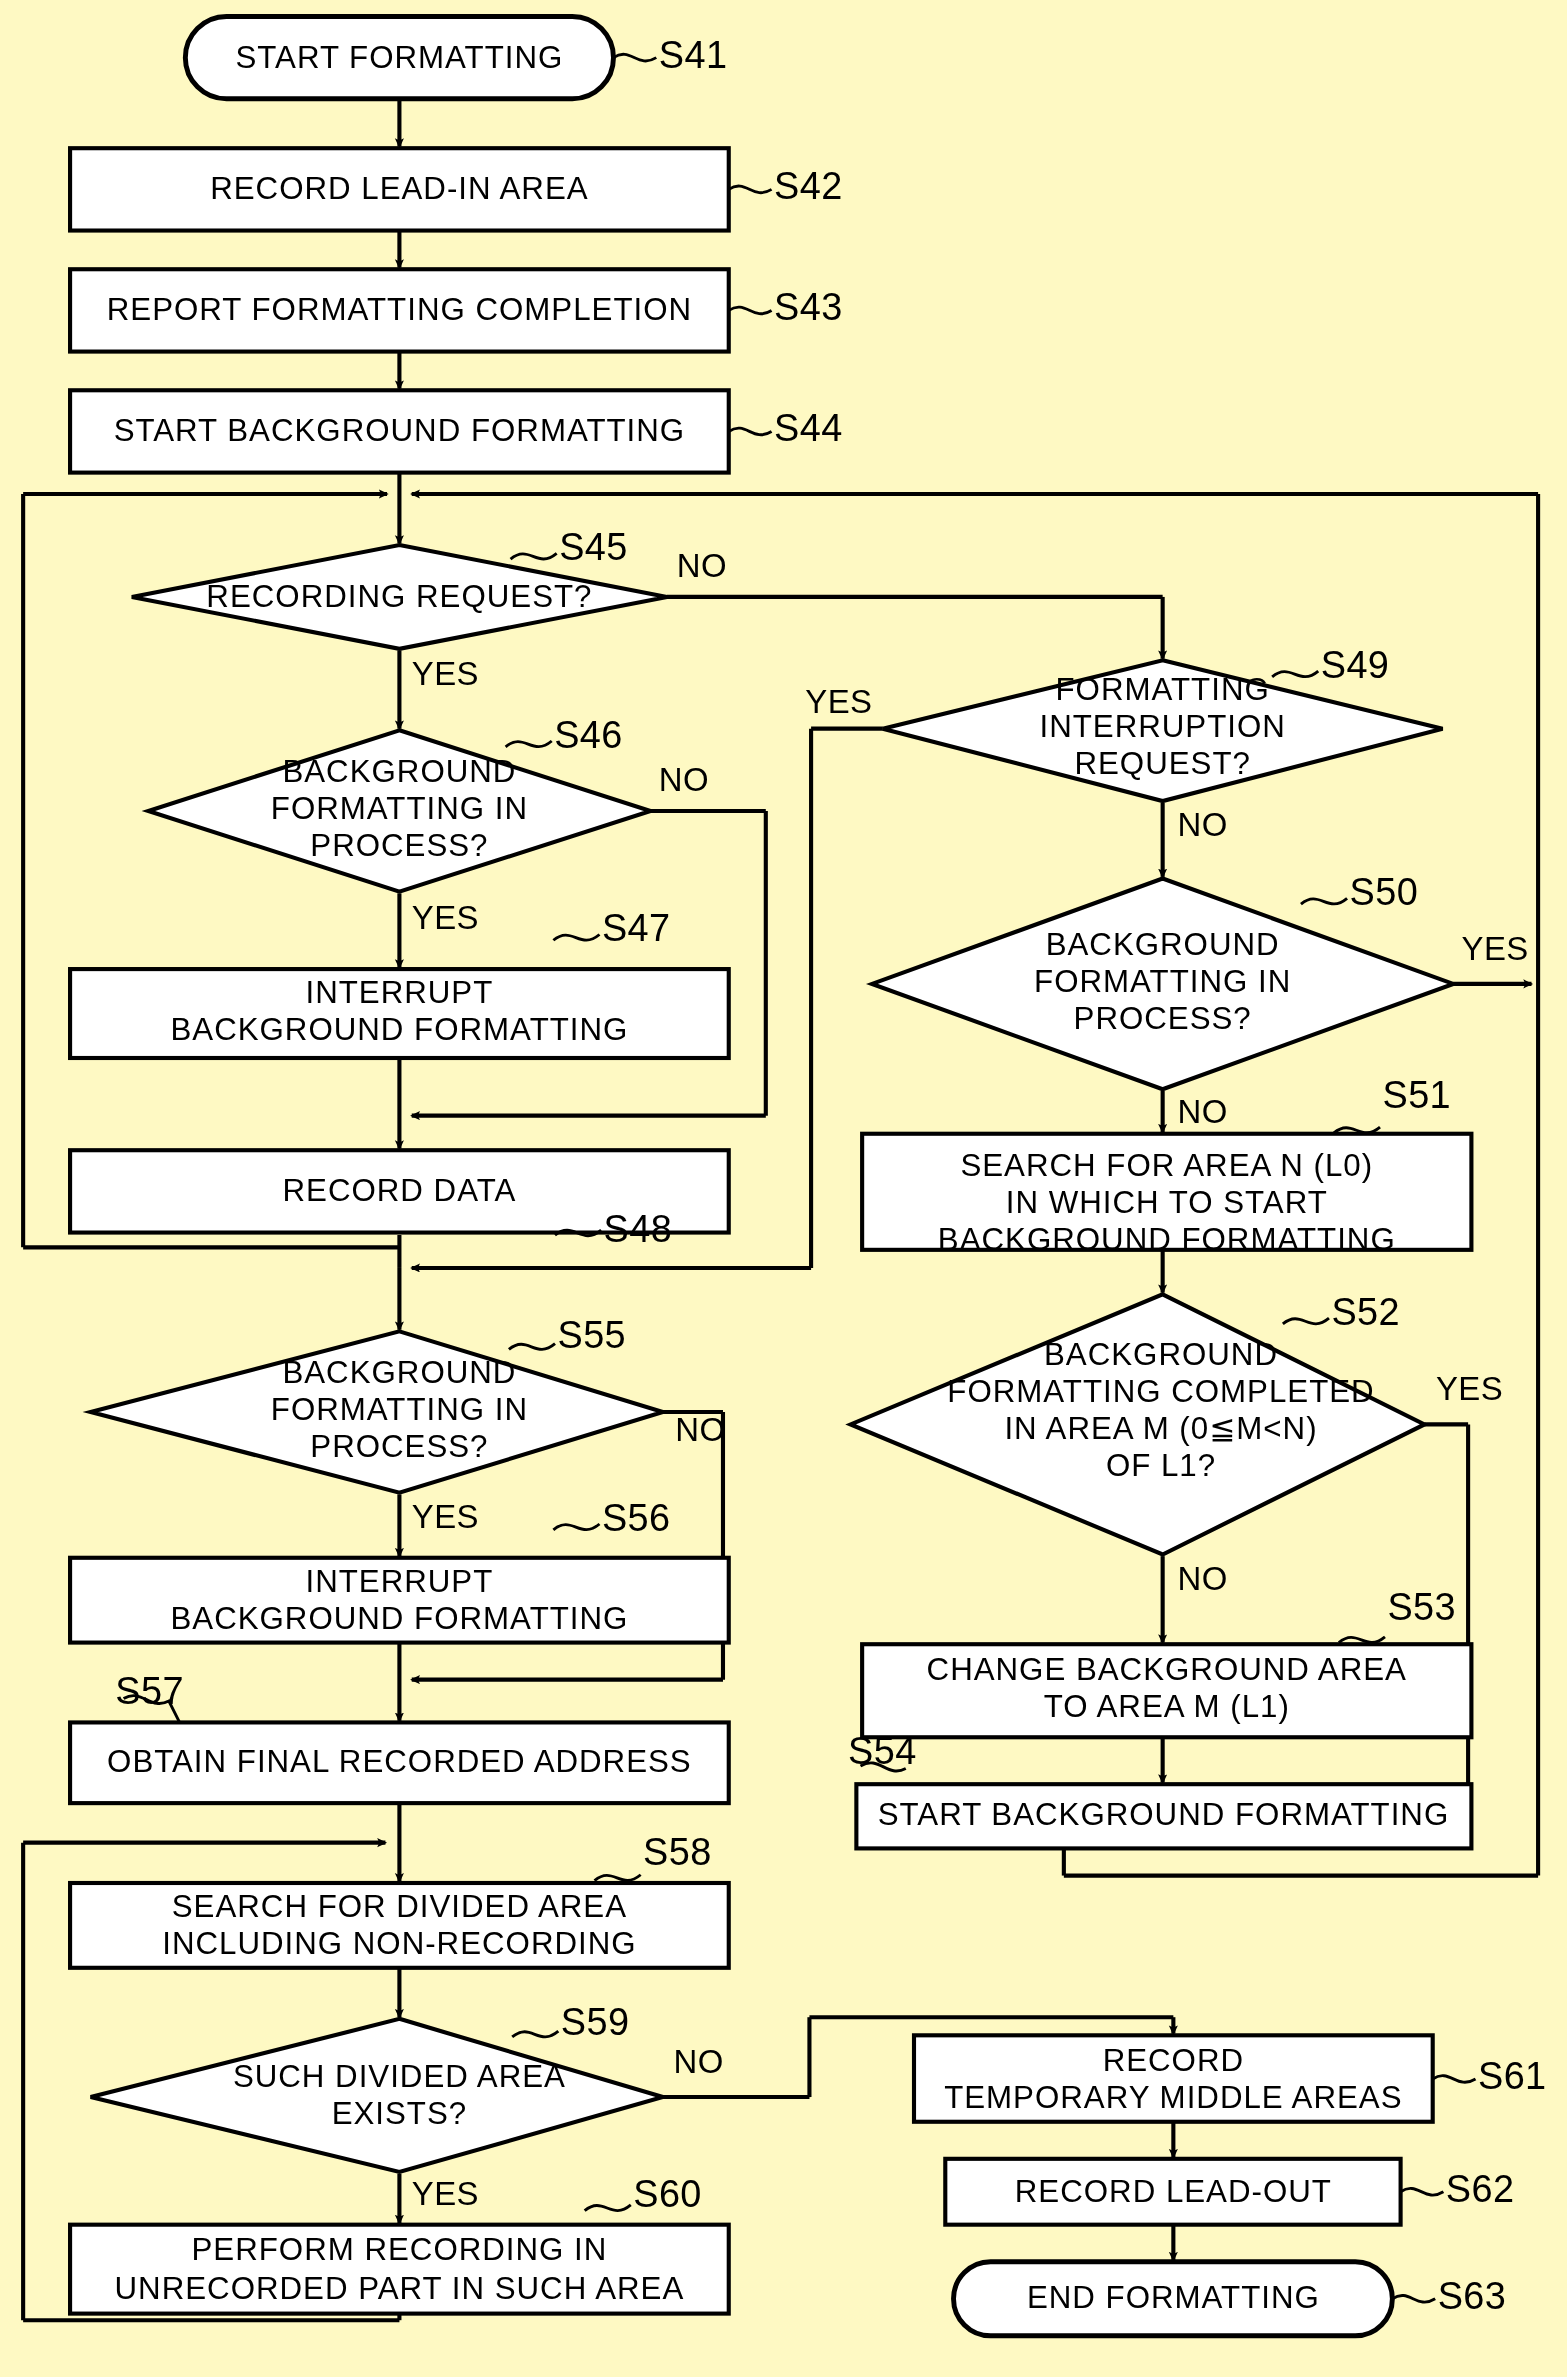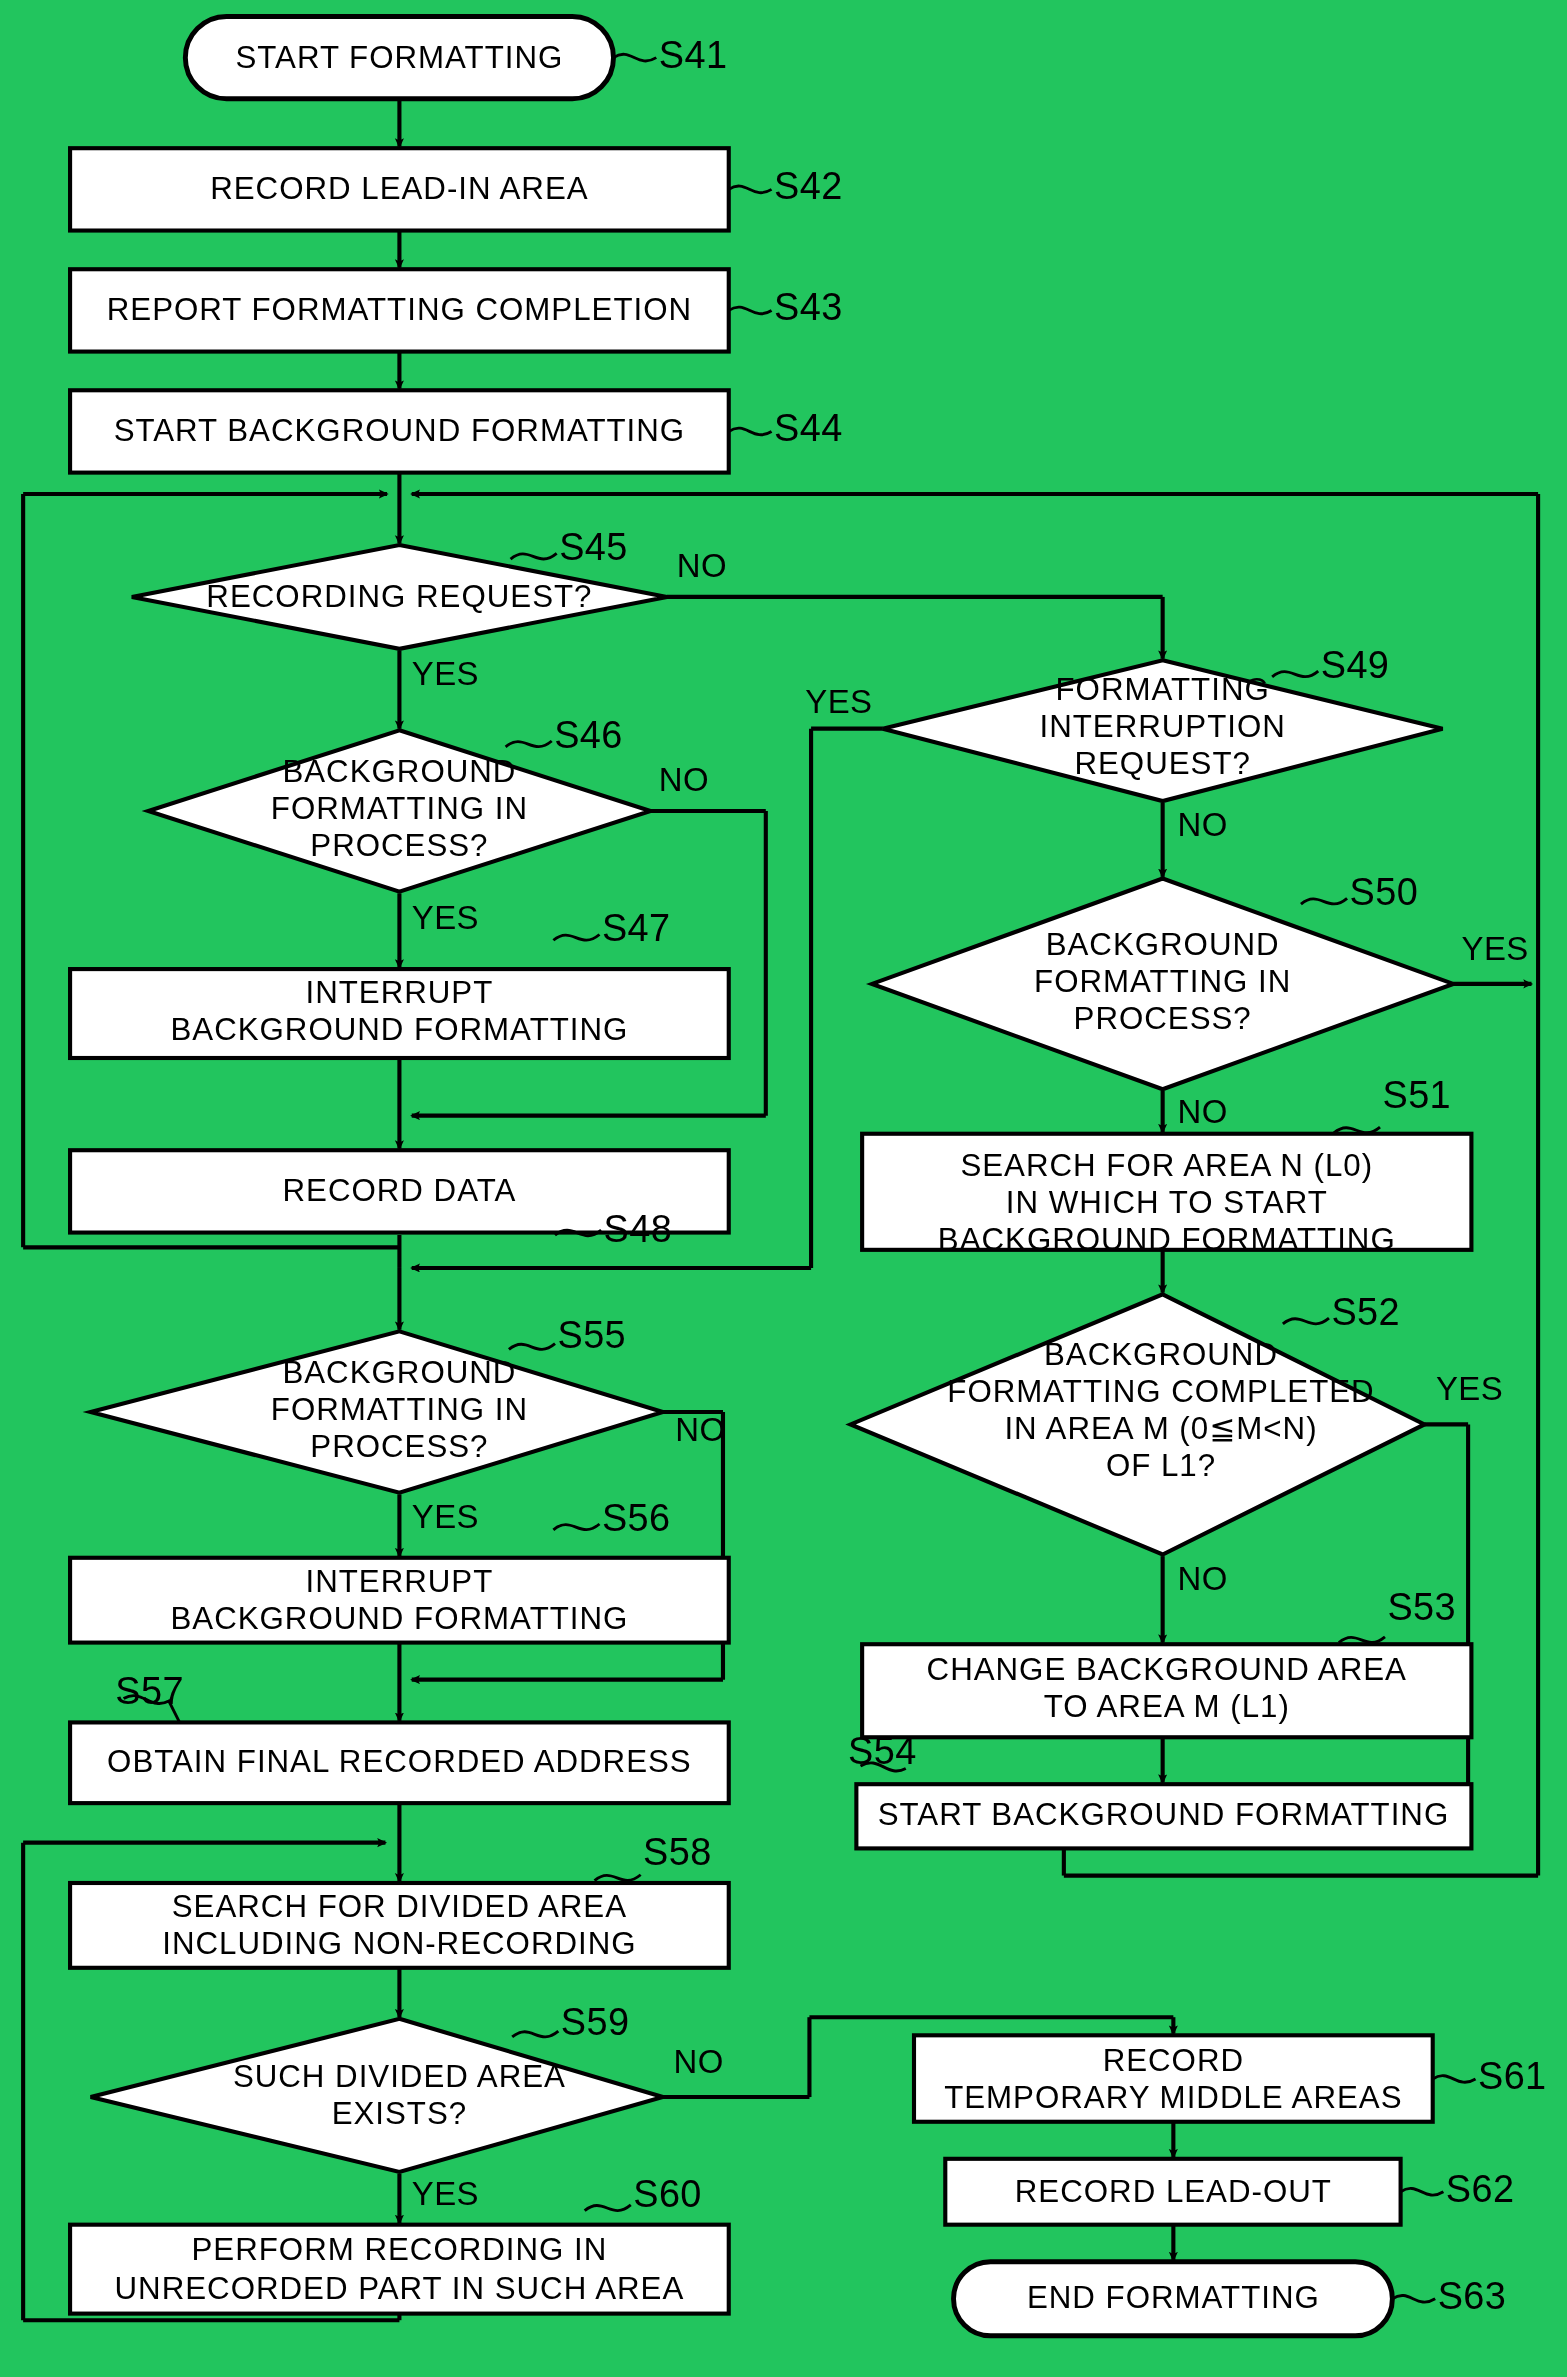--- a/index.html
+++ b/index.html
@@ -4,21 +4,21 @@
 <style>
   html, body {
     margin: 0;
     padding: 0;
     background: #ffffff;
   }
   #root {
     position: relative;
     width: 1567px;
     height: 2377px;
-    background: #22c55e;
+    background: #fef9c3;
     font-family: "Liberation Sans", sans-serif;
     overflow: hidden;
   }
   svg.flow {
     position: absolute;
     left: 0;
     top: 0;
     width: 1567px;
     height: 2377px;
   }

